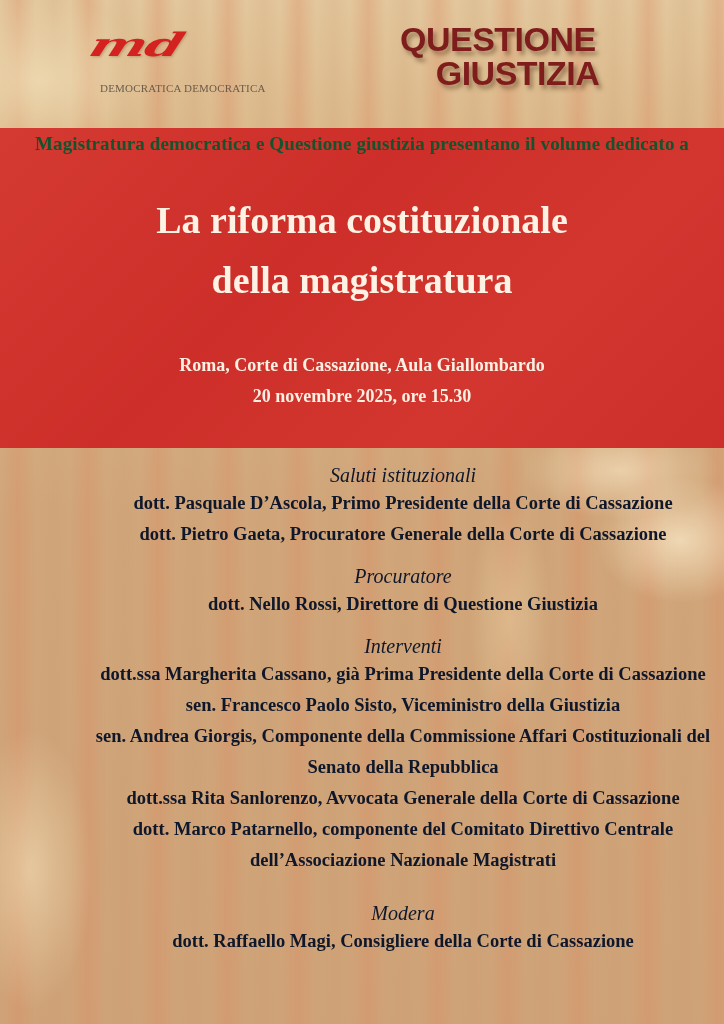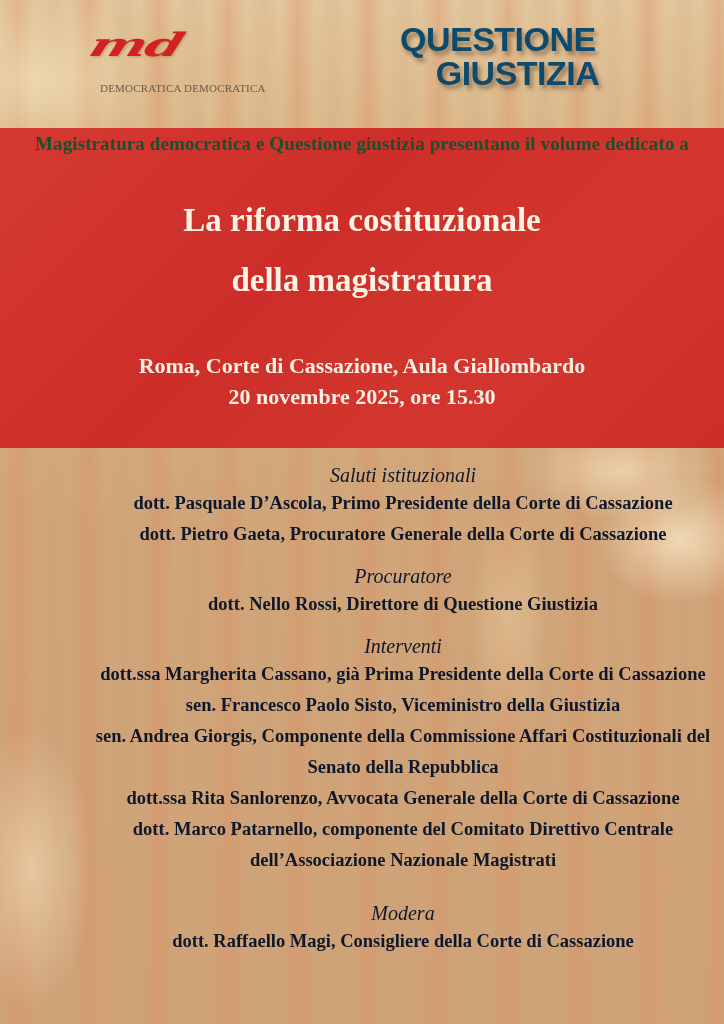--- a/index.html
+++ b/index.html
@@ -38,34 +38,34 @@
       line-height: 54px;
     }
     .md-text {
       position: absolute; left: 4px; top: 54px;
       font-family: "Liberation Serif", serif; font-size: 11px; color: #6b5b49;
       letter-spacing: 0.2px; white-space: nowrap;
     }
     .qg-logo {
       position: absolute; left: 400px; top: 22px; width: 220px;
       font-family: "Liberation Sans", "DejaVu Sans", sans-serif; font-weight: bold;
-      color: #0c4a6e; font-size: 34px; line-height: 34px; letter-spacing: -0.5px;
+      color: #7f1d1d; font-size: 34px; line-height: 34px; letter-spacing: -0.5px;
       text-shadow: 3px 4px 4px rgba(90,60,30,0.5);
     }
     .qg-logo .l2 { padding-left: 15px; text-align: center; }
 
     .center { position: absolute; left: 0; width: 724px; text-align: center; }
     .intro {
       top: 133px; font-size: 19px; font-weight: bold; color: #14532d;
       letter-spacing: 0.1px;
     }
     .title {
-      top: 190px; font-size: 33px; line-height: 60px; color: #fdf2e4; font-weight: bold;
+      top: 190px; font-size: 38px; line-height: 60px; color: #fdf2e4; font-weight: bold;
     }
-    .place { top: 350px; font-size: 22px; line-height: 31px; font-weight: bold; color: #fbf0e2; }
+    .place { top: 350px; font-size: 18px; line-height: 31px; font-weight: bold; color: #fbf0e2; }
 
     .program { top: 462px; color: #0f172a; font-size: 18.5px; font-weight: bold; padding-left: 41px; }
     .section { margin-bottom: 13px; }
     .section-head {
       font-style: italic; font-weight: normal; font-size: 20px; line-height: 26px;
     }
     .line { line-height: 31px; }
     .name { text-underline-offset: 3px; }
     .role { }
   </style>

